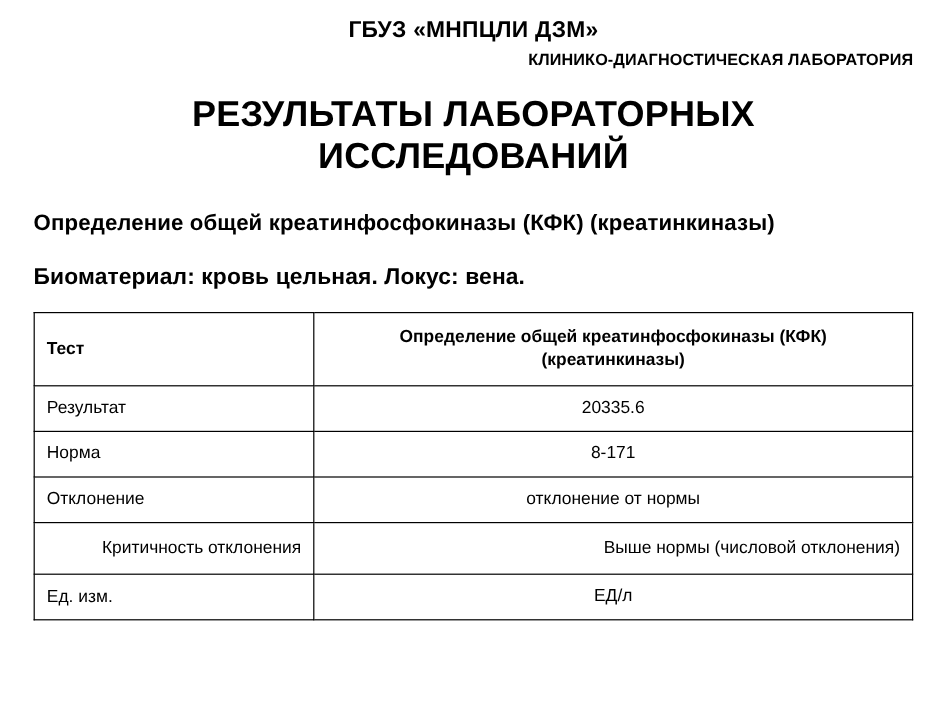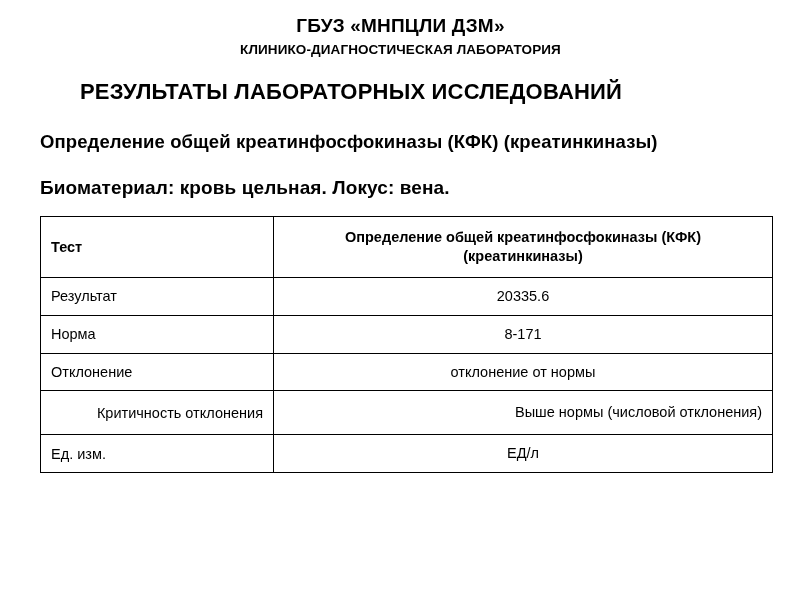--- a/index.html
+++ b/index.html
@@ -11,41 +11,43 @@
     width: 789px;
     height: 600px;
     overflow: hidden;
     font-family: "Liberation Sans", sans-serif;
     color: #000000;
   }
   .page {
     width: 789px;
     height: 600px;
     box-sizing: border-box;
-    padding: 10px 28px 0 40px;
+    padding: 10px 28px 0 28px;
     position: relative;
   }
   .org-block {
     text-align: center;
     margin-top: 4px;
   }
   .org-name {
     font-size: 19px;
     font-weight: bold;
     letter-spacing: 0.2px;
     line-height: 1.25;
   }
   .org-sub {
     font-size: 13.5px;
     font-weight: bold;
     letter-spacing: 0.1px;
     margin-top: 4px;
+    text-align: right;
   }
   .doc-title {
-    font-size: 22px;
+    text-align: center;
+    font-size: 30px;
     font-weight: bold;
     line-height: 1.16;
     margin-top: 22px;
     padding: 0 40px;
     letter-spacing: 0.2px;
   }
   .test-name {
     font-size: 18.5px;
     font-weight: bold;
     line-height: 1.35;

